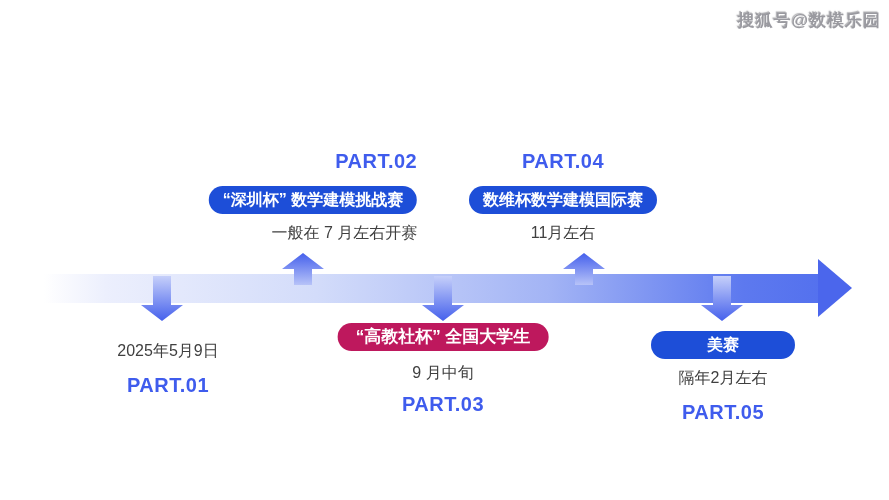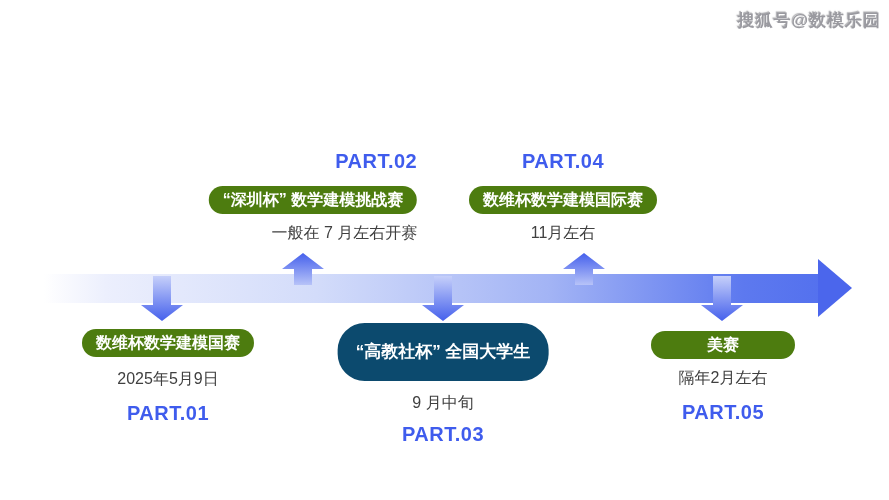--- a/index.html
+++ b/index.html
@@ -44,29 +44,29 @@
   }
   .p1{left:168px;top:329px;}
   .p2{left:313px;top:150px;text-align:right;}
   .p3{left:443px;top:323px;}
   .p4{left:563px;top:150px;}
   .p5{left:723px;top:331px;}
   .part-label{
     font-size:20px;font-weight:bold;color:#3f5ced;letter-spacing:.5px;
   }
   .pill{
-    display:inline-block;background:#4d7c0f;color:#ffffff;
+    display:inline-block;background:#1d4ed8;color:#ffffff;
     font-weight:bold;font-size:16px;line-height:20px;
     padding:4px 14px;border-radius:16px;
   }
   .pill-wide{padding:4px 56px;}
   .pill-multiline{
-    display:inline-block;background:#0c4a6e;color:#ffffff;
+    display:inline-block;background:#be185d;color:#ffffff;
     font-weight:bold;font-size:17px;line-height:24px;
-    padding:17px 18px;border-radius:27px;
+    padding:2px 18px;border-radius:27px;
   }
   .date{
     font-size:16px;color:#404040;font-weight:500;
   }
   .gap-top{margin-top:9px;}
   .gap-top-lg{margin-top:12px;}
   .label-above{margin-bottom:13px;}
 </style>
 </head>
 <body>
@@ -111,21 +111,20 @@
   <div class="date gap-top">一般在 7 月左右开赛</div>
 </div>
 
 <div class="part p4">
   <div class="part-label label-above">PART.04</div>
   <div class="pill">数维杯数学建模国际赛</div>
   <div class="date gap-top">11月左右</div>
 </div>
 
 <div class="part p1">
-  <div class="pill">数维杯数学建模国赛</div>
   <div class="date gap-top-lg">2025年5月9日</div>
   <div class="part-label gap-top-lg">PART.01</div>
 </div>
 
 <div class="part p3">
   <div class="pill-multiline">
     <div>“高教社杯” 全国大学生</div>
   </div>
   <div class="date gap-top-lg">9 月中旬</div>
   <div class="part-label gap-top">PART.03</div>

